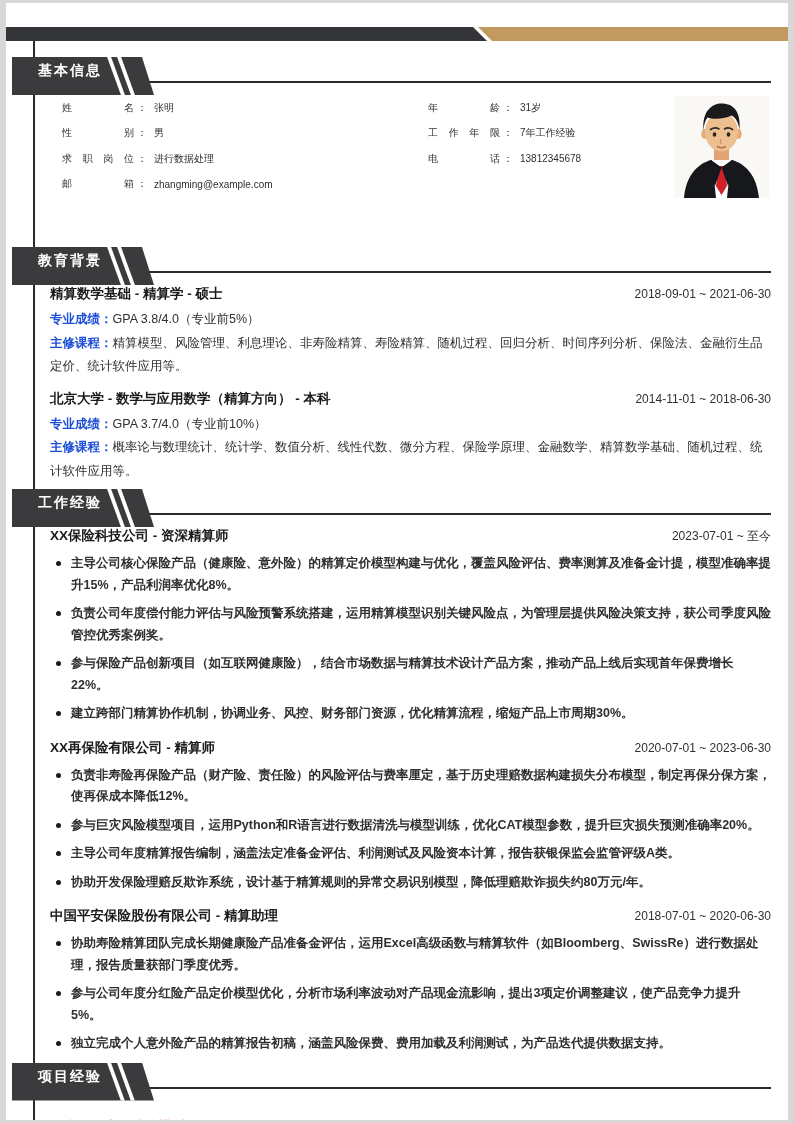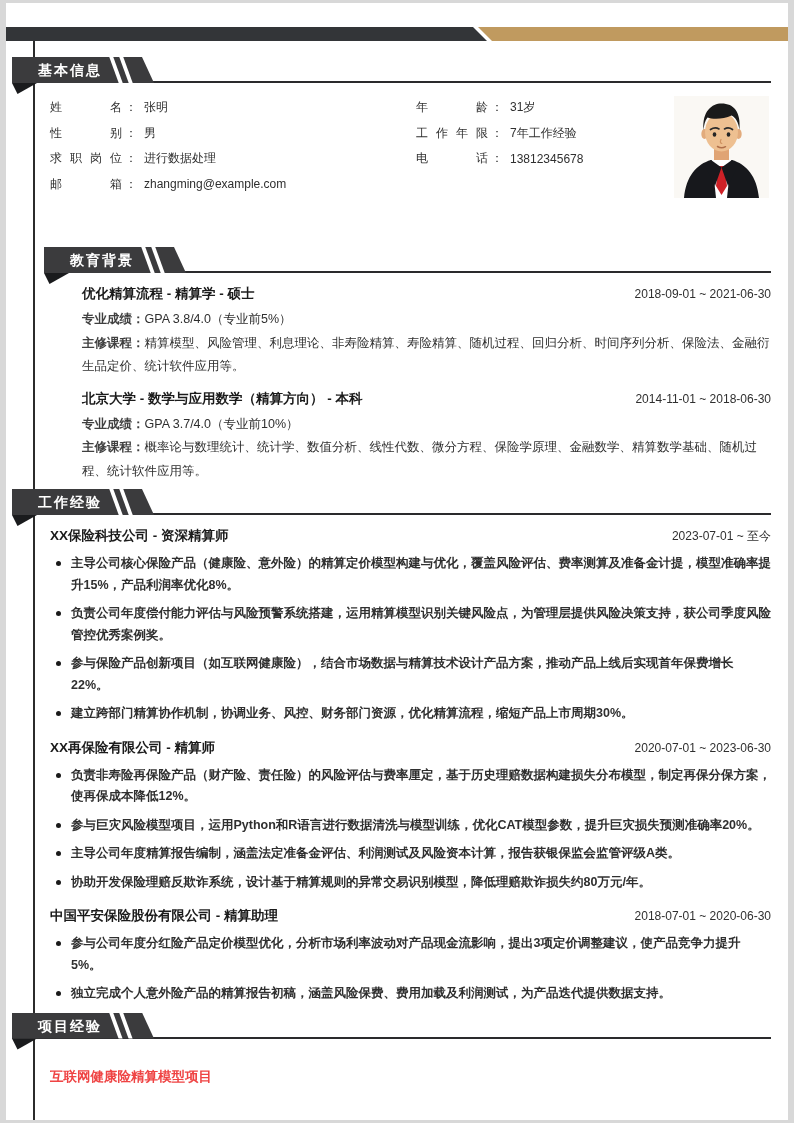--- a/index.html
+++ b/index.html
@@ -29,54 +29,54 @@
   .topbar .bar-gold {
     flex:1; margin-left:-9px; background:#c09a5f;
     clip-path:polygon(0 0, 100% 0, 100% 100%, 14px 100%);
   }
 
   
   .section-head { position:relative; height:26px; margin-right:17px; }
   .section-head .rule { position:absolute; left:6px; right:0; bottom:0; height:2px; background:#2a2a2c; }
   .banner {
     position:absolute; left:6px; top:0; z-index:2;
-    width:142px; height:26px; padding-left:26px;
+    width:142px; height:38px; padding-left:26px;
     background:#3b3b3d; color:#fff;
     font-size:14px; font-weight:700; line-height:26px; letter-spacing:2px;
     clip-path:polygon(0 0, calc(100% - 12px) 0, 100% 100%, 0 100%);
   }
   .banner i { position:absolute; top:0; bottom:0; width:4px; background:#fff; transform:skewX(20deg); }
   .banner i.s1 { right:36px; }
   .banner i.s2 { right:26px; }
   .fold {
     position:absolute; left:6px; top:26px; width:25px; height:11px;
     background:#1a1b1d; clip-path:polygon(0 0, 100% 0, 22% 100%);
   }
 
   
   .sec-basic { margin-top:16px; }
   .basic-body { position:relative; display:flex; margin:12px 17px 0 44px; min-height:106px; }
   .col-left  { flex:0 0 322px; }
   .col-right { flex:1; padding-left:44px; }
-  .info-row { display:flex; align-items:center; height:25.5px; font-size:12px; white-space:nowrap; }
+  .info-row { display:flex; align-items:center; height:25.5px; font-size:10px; white-space:nowrap;margin-left:12px; }
   .ilabel { display:inline-block; width:72px; text-align:justify; text-align-last:justify; }
   .icolon { padding:0 7px 0 3px; }
   .photo { position:absolute; right:2px; top:1px; width:95px; height:102px; overflow:hidden; }
 
   
   .content { margin:10px 17px 0 44px; font-size:12.5px; color:#2f2f2f; }
   .entry-head { display:flex; justify-content:space-between; align-items:baseline; line-height:22px; margin-bottom:3px; }
   .entry-title { font-size:13.5px; font-weight:700; color:#1b1b1b; }
   .entry-date { font-size:12px; font-weight:400; color:#2f2f2f; white-space:nowrap; flex-shrink:0; padding-left:12px; }
   .kv { line-height:23.5px; }
-  .kv b { color:#404040; }
+  .kv b { color:#1d4ed8; }
   .edu-entry + .edu-entry { margin-top:9px; }
 
   
-  .sec-edu { margin-top:46px;padding-left:32px; }
+  .sec-edu { margin-top:46px; }
   .sec-work { margin-top:6px; }
   .job { margin-top:12px; }
   .job:first-child { margin-top:0; }
   .job .entry-head { margin-bottom:6px; }
   .bullets { list-style:none; margin:0; padding:0;font-weight:bold; }
   .bullets li { position:relative; padding-left:21px; line-height:21.5px; margin-bottom:7px; }
   .bullets li::before {
     content:""; position:absolute; left:6px; top:8px;
     width:5px; height:5px; border-radius:50%; background:#1a1a1a;
   }
@@ -179,21 +179,21 @@
         <span>教育背景</span>
         <i class="s1"></i>
         <i class="s2"></i>
       </div>
       <div class="fold"></div>
     </div>
 
     <div class="content">
       <div class="edu-entry">
         <div class="entry-head">
-          <span class="entry-title">优化精算流程 - 精算学 - 硕士</span>
+          <span class="entry-title">精算数学基础 - 精算学 - 硕士</span>
           <span class="entry-date">2018-09-01 ~ 2021-06-30</span>
         </div>
         <div class="kv"><b>专业成绩：</b><span>GPA 3.8/4.0（专业前5%）</span></div>
         <div class="kv"><b>主修课程：</b><span>精算模型、风险管理、利息理论、非寿险精算、寿险精算、随机过程、回归分析、时间序列分析、保险法、金融衍生品定价、统计软件应用等。</span></div>
       </div>
       <div class="edu-entry">
         <div class="entry-head">
           <span class="entry-title">北京大学 - 数学与应用数学（精算方向） - 本科</span>
           <span class="entry-date">2014-11-01 ~ 2018-06-30</span>
         </div>
@@ -240,20 +240,21 @@
           <li>协助开发保险理赔反欺诈系统，设计基于精算规则的异常交易识别模型，降低理赔欺诈损失约80万元/年。</li>
         </ul>
       </div>
 
       <div class="job">
         <div class="entry-head">
           <span class="entry-title">中国平安保险股份有限公司 - 精算助理</span>
           <span class="entry-date">2018-07-01 ~ 2020-06-30</span>
         </div>
         <ul class="bullets">
+          <li>协助寿险精算团队完成长期健康险产品准备金评估，运用Excel高级函数与精算软件（如Bloomberg、SwissRe）进行数据处理，报告质量获部门季度优秀。</li>
           <li>参与公司年度分红险产品定价模型优化，分析市场利率波动对产品现金流影响，提出3项定价调整建议，使产品竞争力提升5%。</li>
           <li>独立完成个人意外险产品的精算报告初稿，涵盖风险保费、费用加载及利润测试，为产品迭代提供数据支持。</li>
         </ul>
       </div>
     </div>
   </div>
 
   <div class="sec-projects">
     <div class="section-head">
       <div class="rule"></div>

